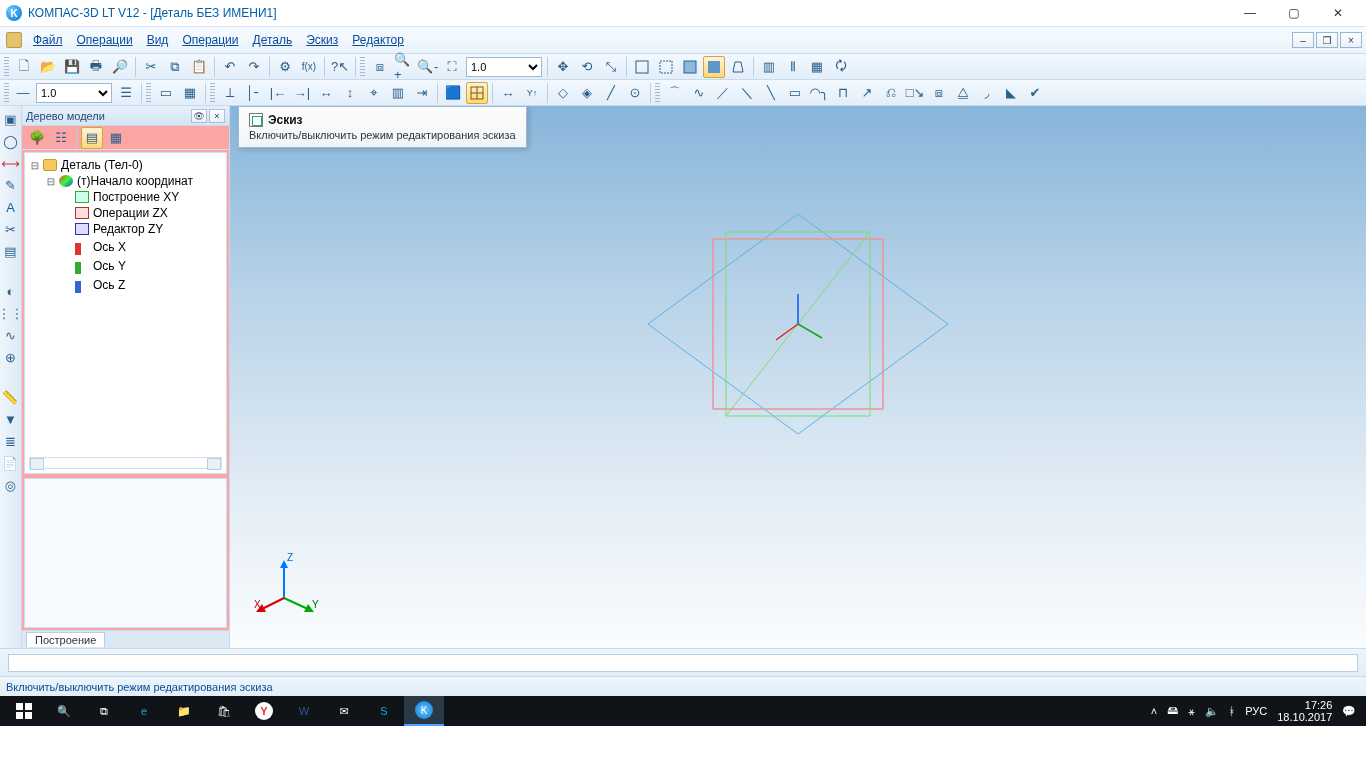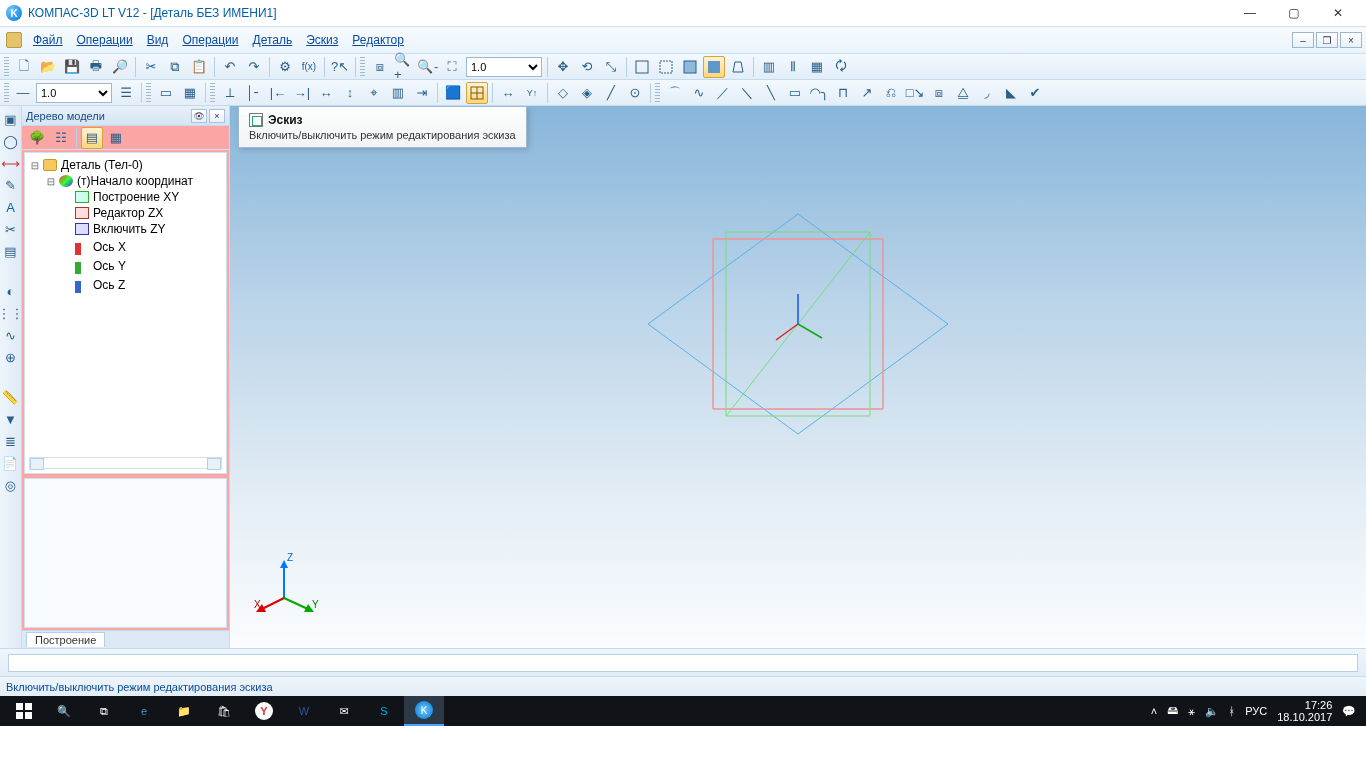--- a/index.html
+++ b/index.html
@@ -292,26 +292,26 @@
             </li>
           <ul>
             <li>
                 <span class="tw"></span>
                 <span class="ic planeXY"></span>
                 <span>Построение XY</span>
               </li>
             <li>
                 <span class="tw"></span>
                 <span class="ic planeZX"></span>
-                <span>Редактор ZX</span>
+                <span>Операции ZX</span>
               </li>
             <li>
                 <span class="tw"></span>
                 <span class="ic planeZY"></span>
-                <span>Включить ZY</span>
+                <span>Редактор ZY</span>
               </li>
             <li>
                 <span class="tw"></span>
                 <span class="ic axisX"></span>
                 <span>Ось X</span>
               </li>
             <li>
                 <span class="tw"></span>
                 <span class="ic axisY"></span>
                 <span>Ось Y</span>

